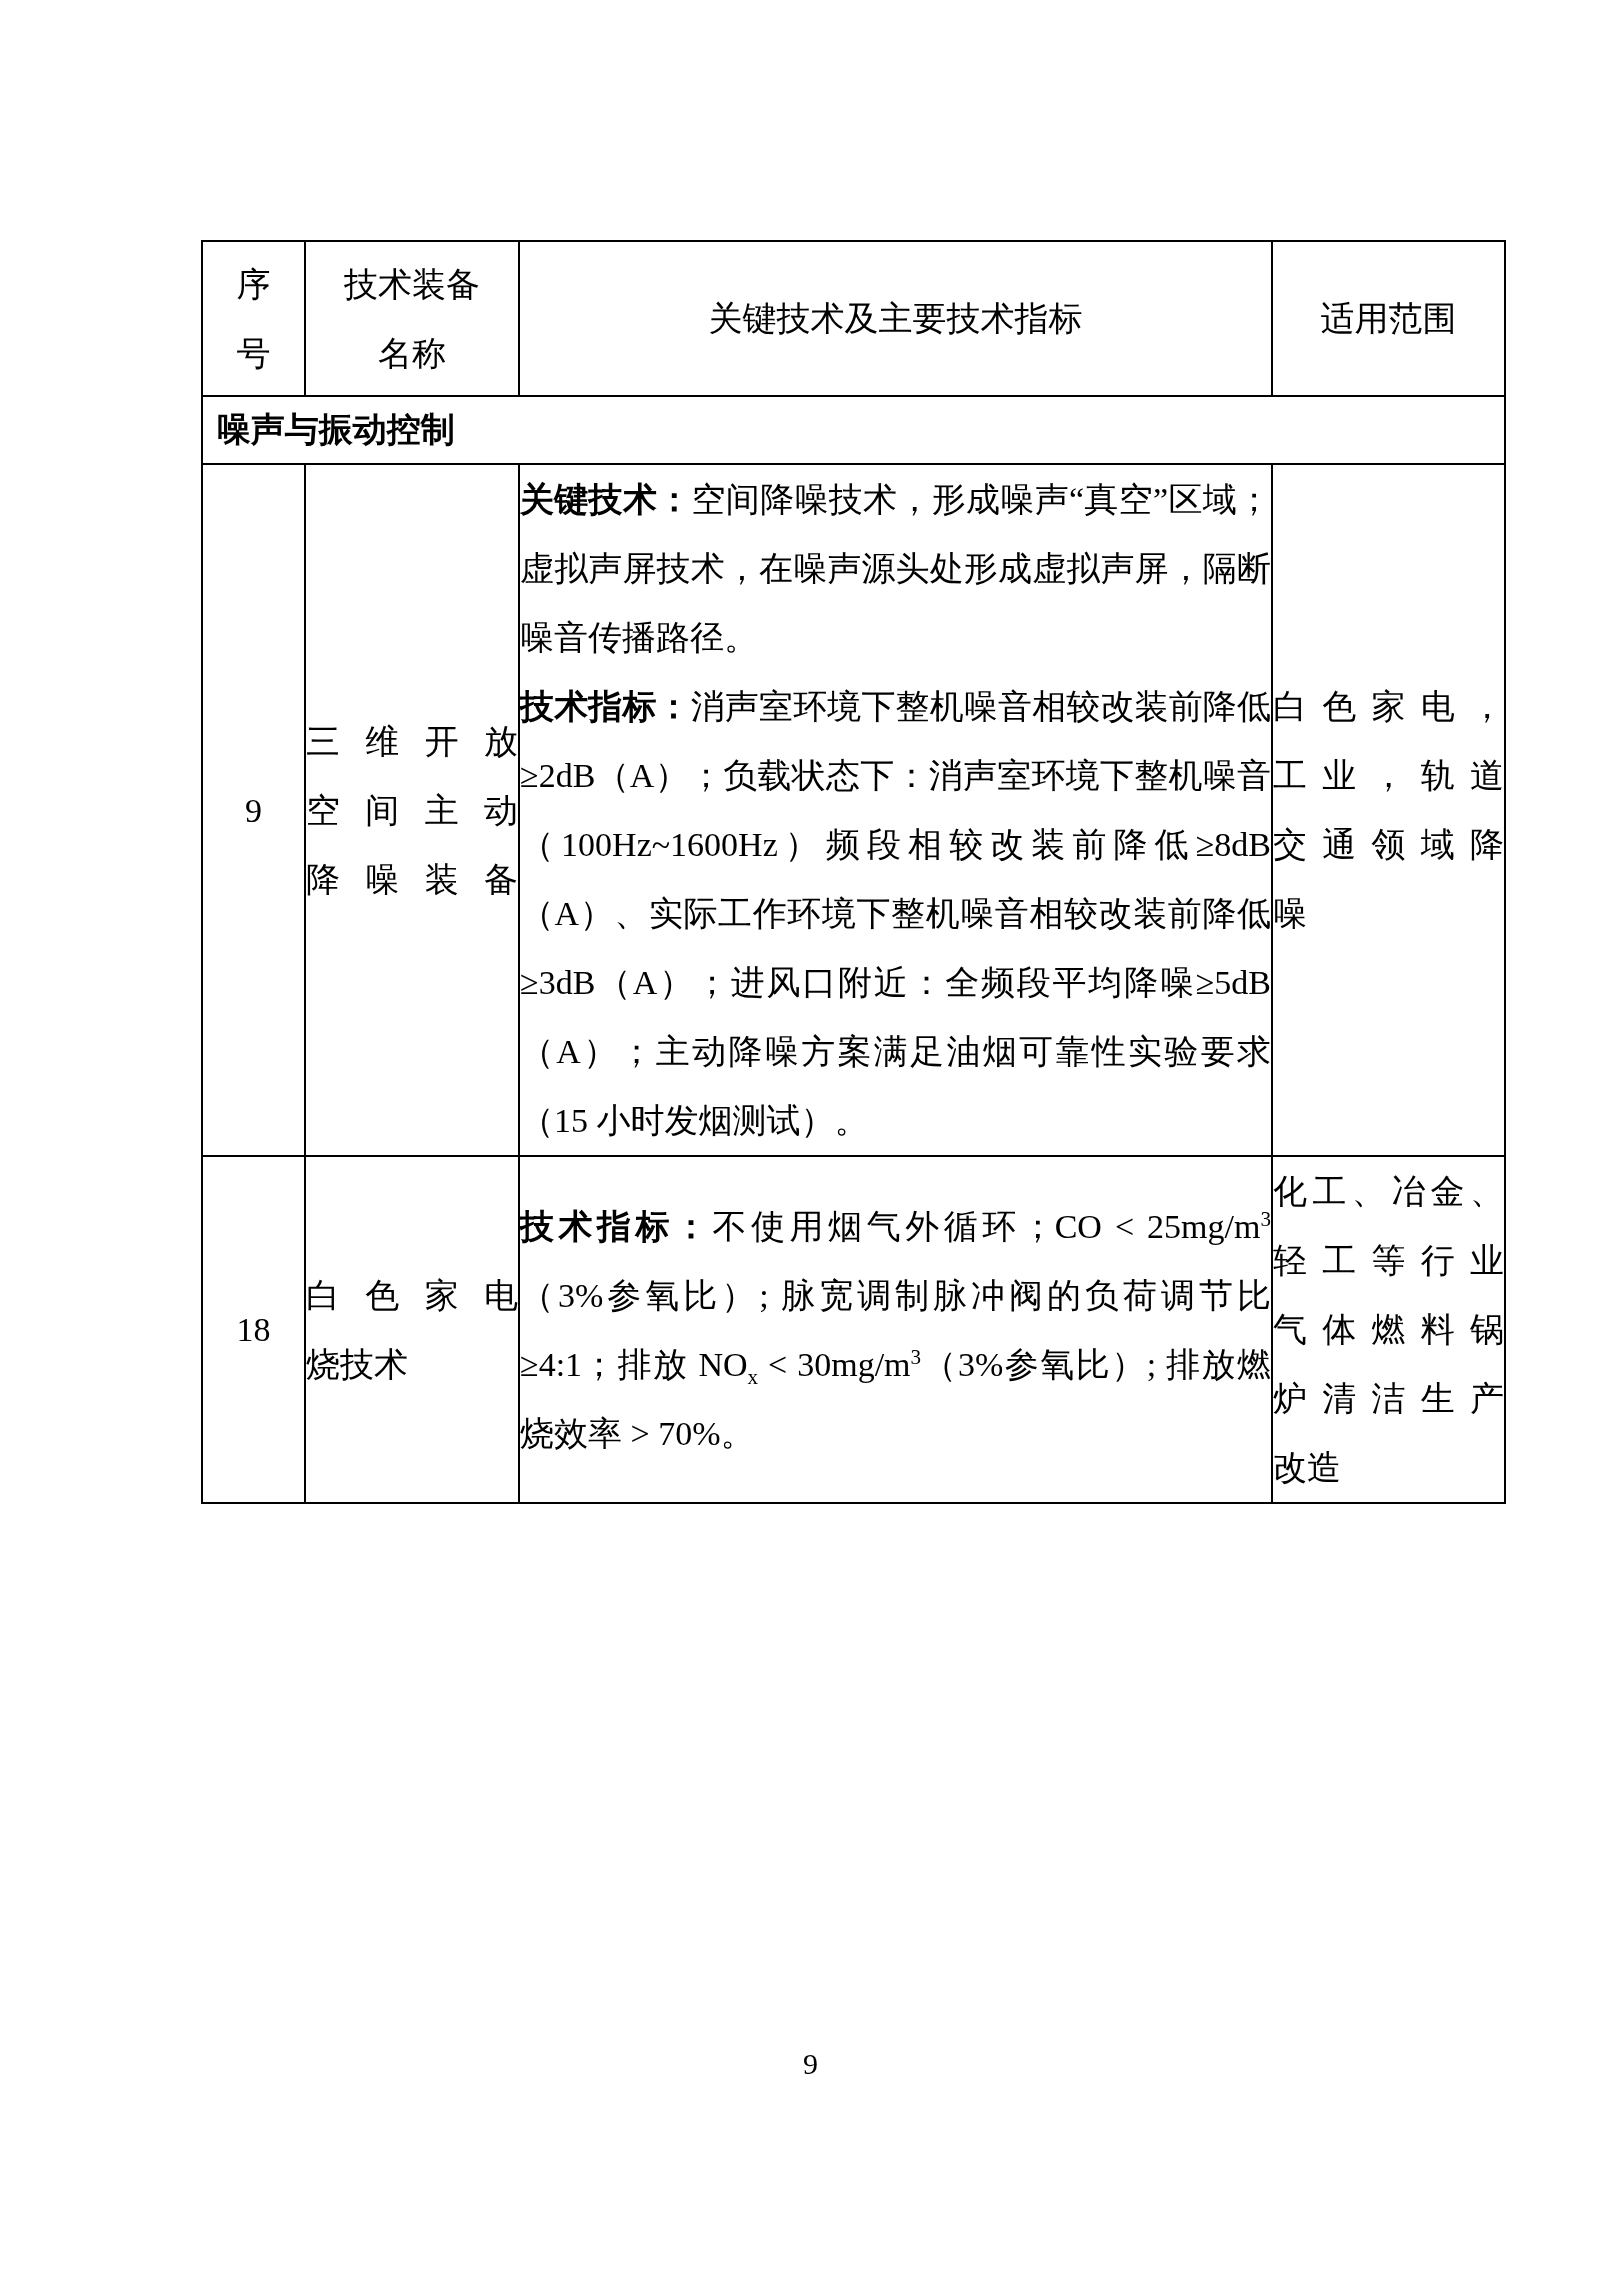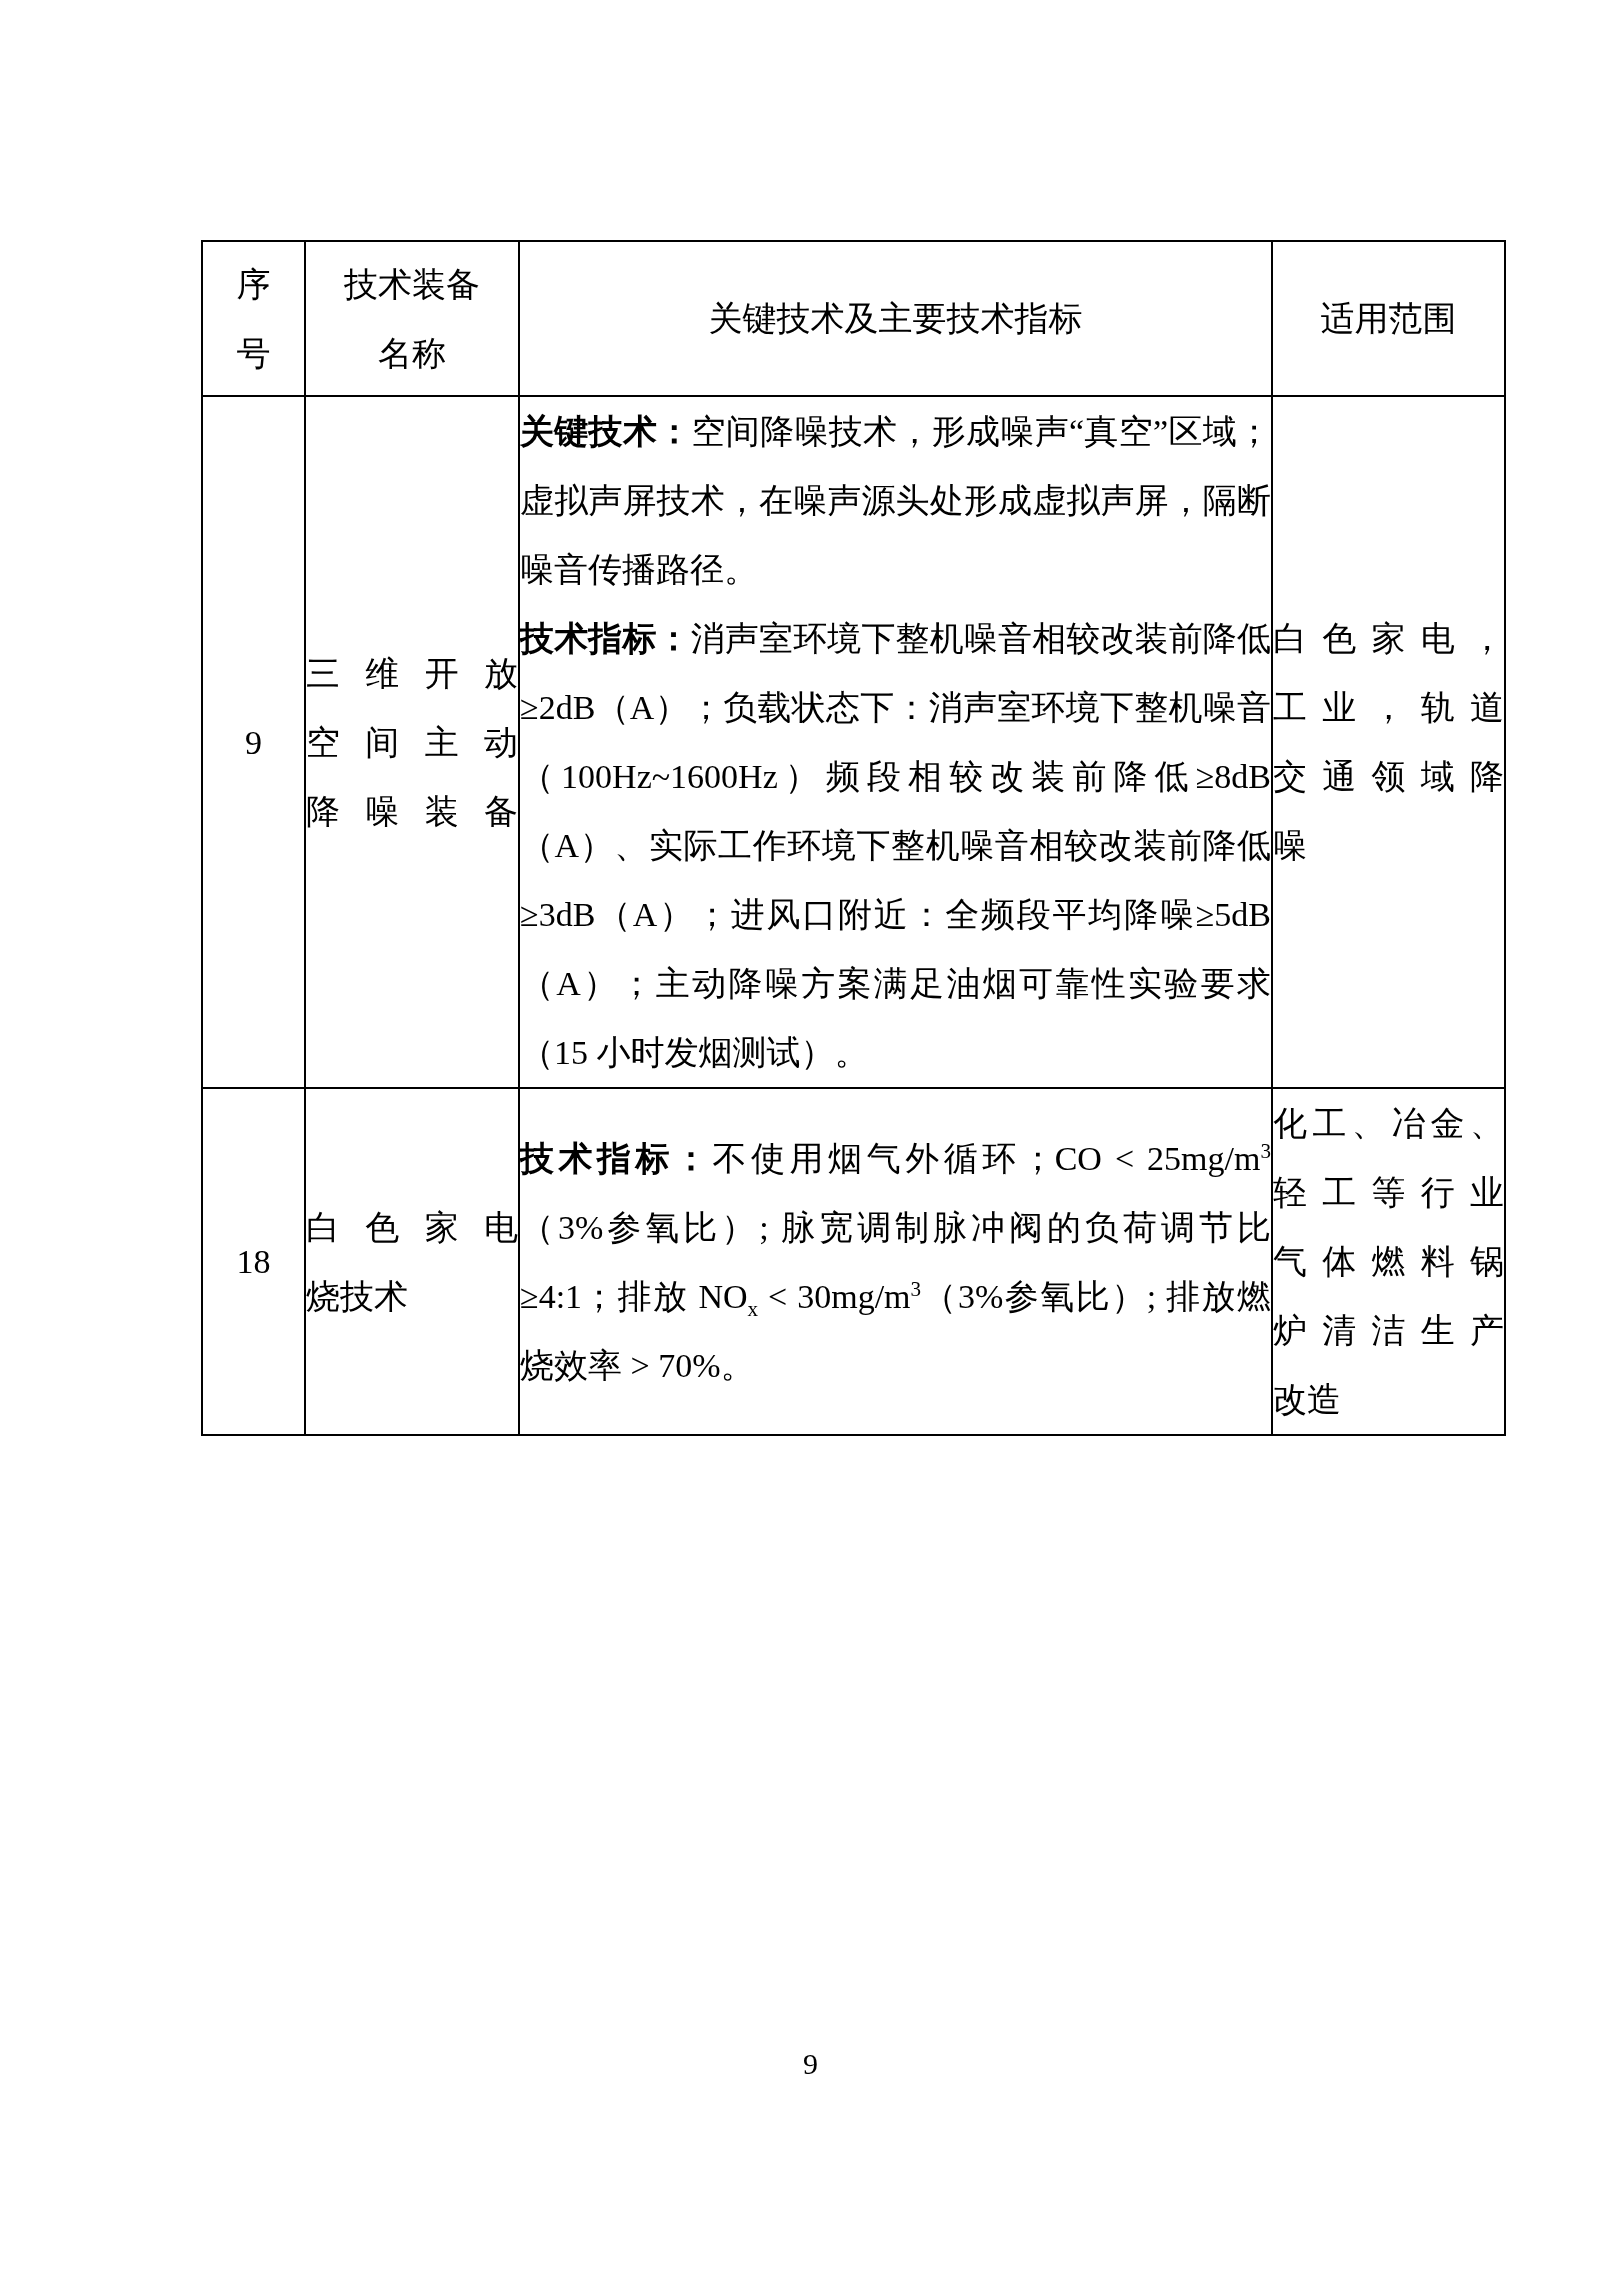--- a/index.html
+++ b/index.html
@@ -60,20 +60,23 @@
           <div class="tline">号</div>
         </th>
       <th class="hdr-lines">
           <div class="tline">技术装备</div>
           <div class="tline">名称</div>
         </th>
       <th>关键技术及主要技术指标</th>
       <th>适用范围</th>
     </tr>
 
+    <tr class="section-row">
+      <td colspan="4">噪声与振动控制</td>
+    </tr>
 
     <tr>
       <td class="cell-no">9</td>
       <td class="cell-name">
           <div class="tline just">三维开放</div>
           <div class="tline just">空间主动</div>
           <div class="tline just">降噪装备</div>
         </td>
       <td class="cell-tech">
           <div class="para"><span class="b">关键技术：</span><span>空间降噪技术，形成噪声“真空”区域；虚拟声屏技术，在噪声源头处形成虚拟声屏，隔断噪音传播路径。</span></div>

